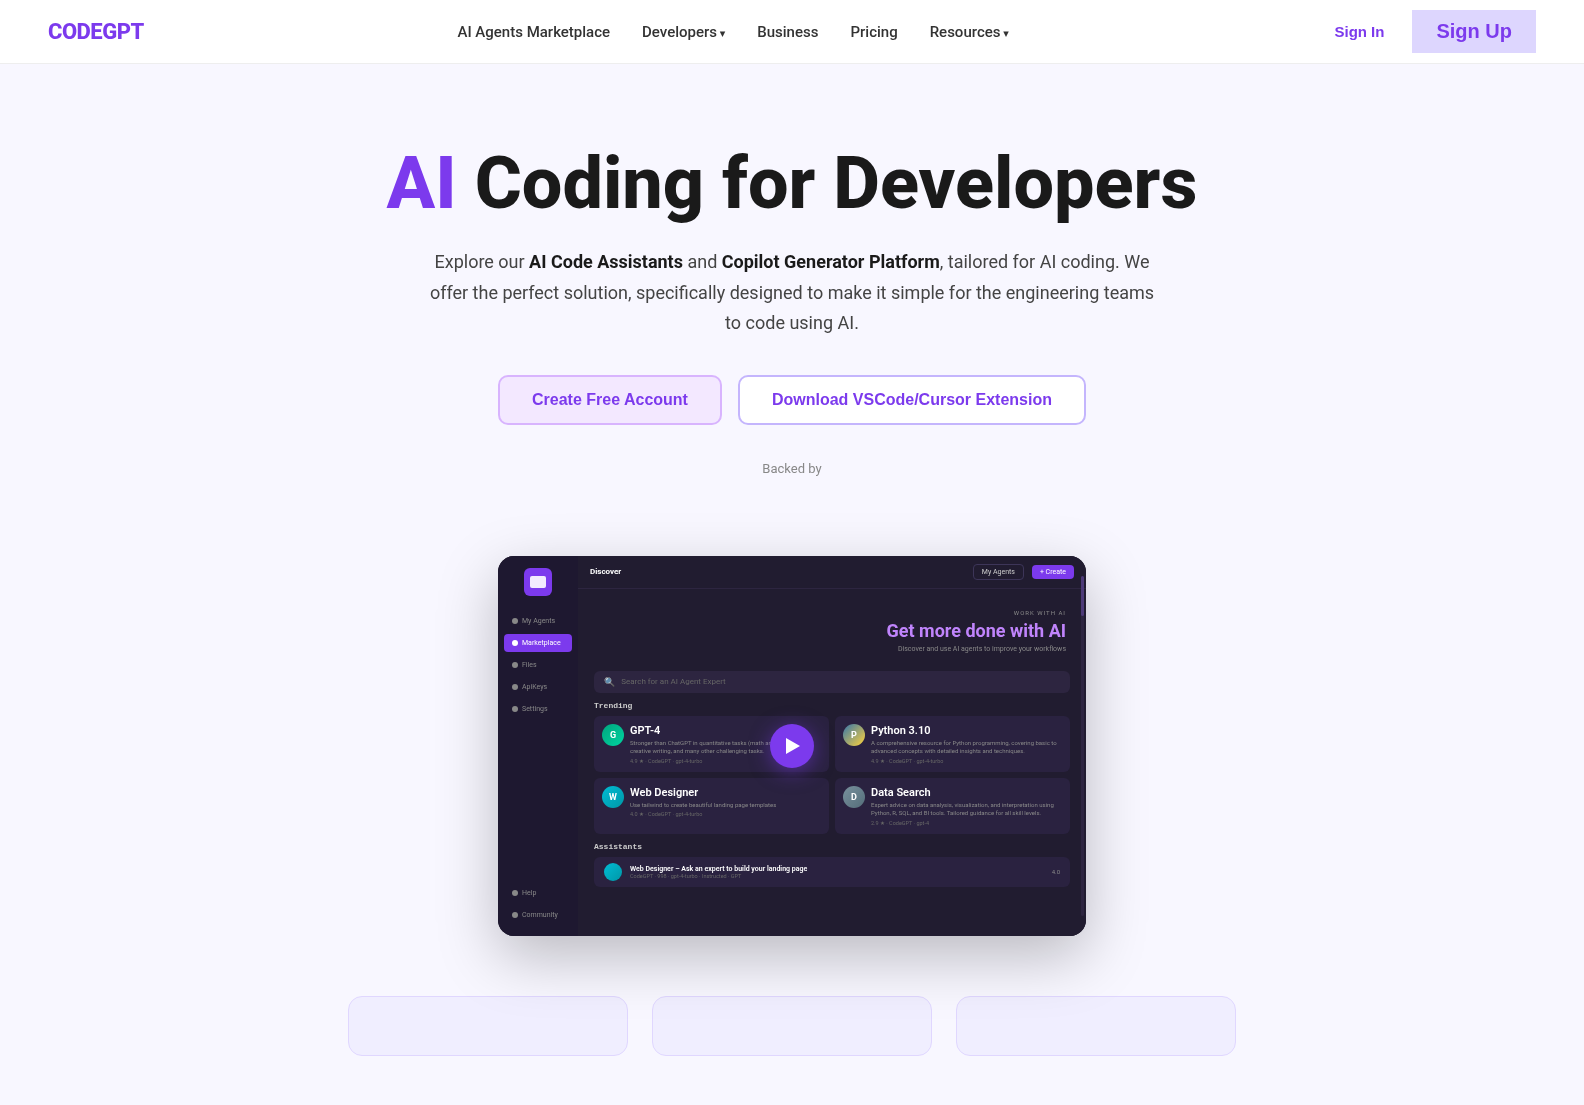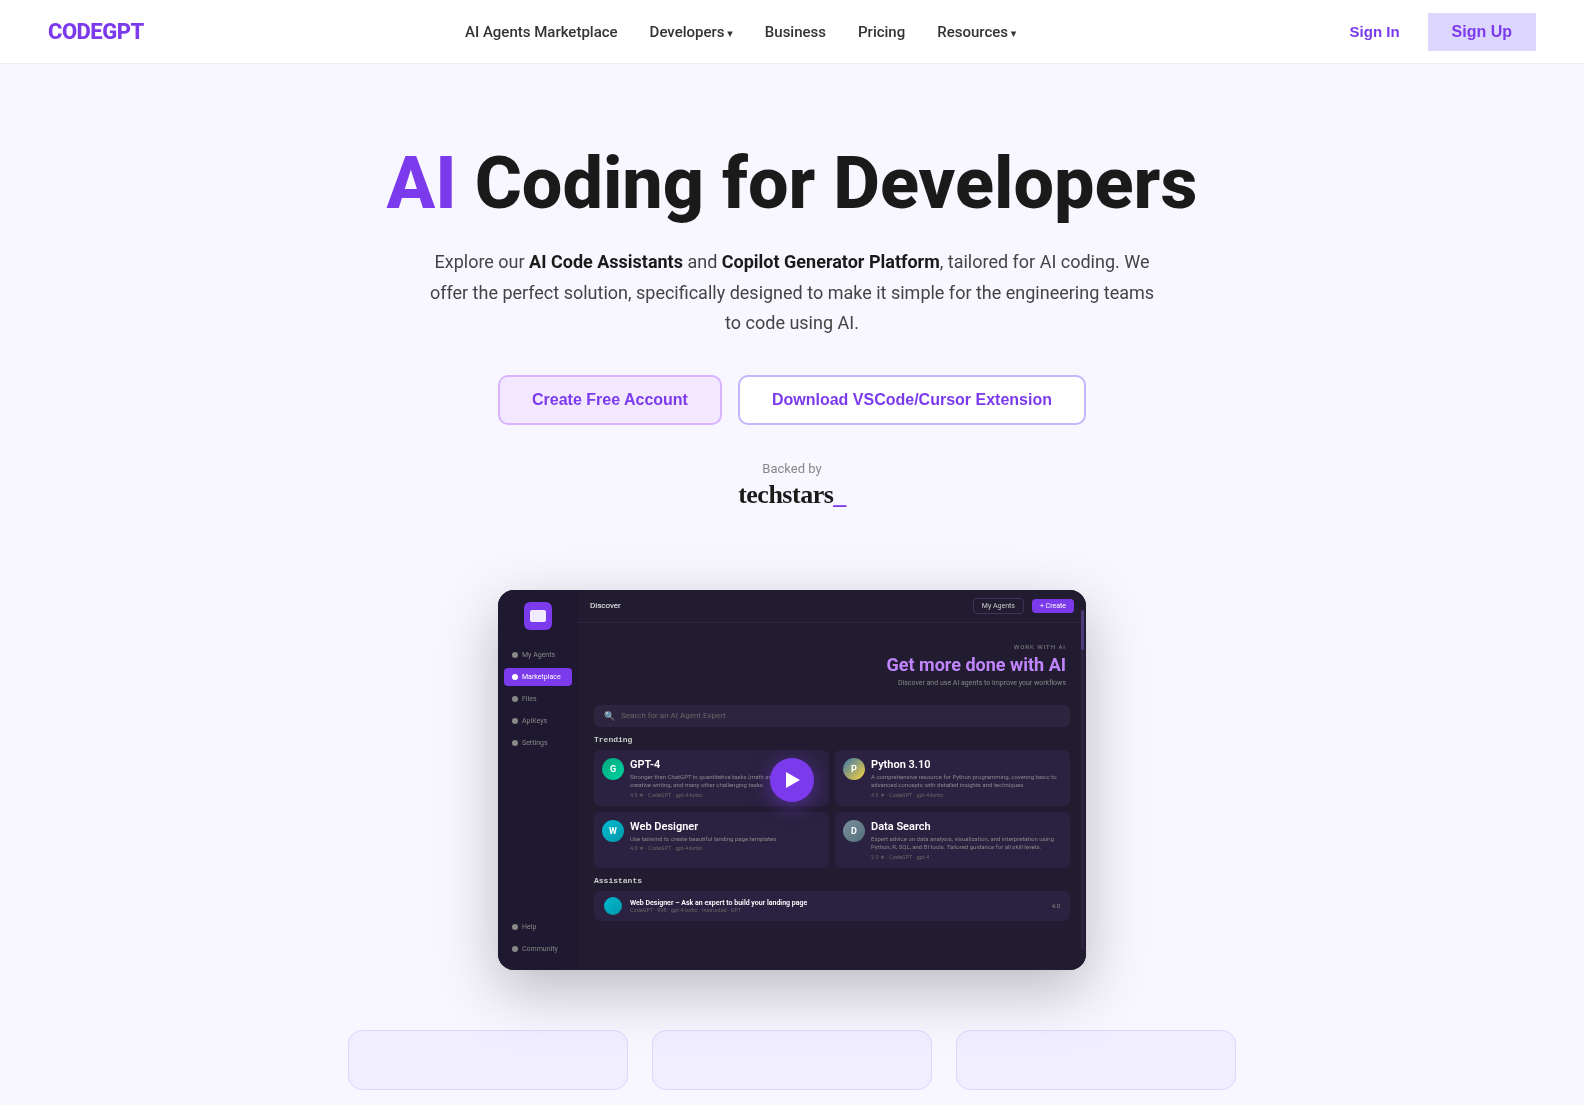--- a/index.html
+++ b/index.html
@@ -75,21 +75,21 @@
       cursor: pointer;
       padding: 8px 12px;
     }
 
     .btn-signup {
       background: #ddd6fe;
       color: #7c3aed;
       border: none;
       border-radius: 0;
       padding: 10px 24px;
-      font-size: 16px;
+      font-size: 20px;
       font-weight: 600;
       cursor: pointer;
     }
 
     
     .hero {
       text-align: center;
       padding: 80px 20px 40px;
     }
 
@@ -281,21 +281,21 @@
       gap: 8px;
     }
 
     .topbar-label {
       font-size: 8px;
       color: #aaa;
     }
 
     .topbar-label.active {
       color: #fff;
-      font-weight: 400;
+      font-weight: 700;
     }
 
     .app-topbar-right {
       display: flex;
       align-items: center;
       gap: 8px;
     }
 
     .topbar-agents-btn {
       font-size: 7px;
@@ -576,21 +576,20 @@
     Explore our <strong>AI Code Assistants</strong> and <strong>Copilot Generator Platform</strong>, tailored for AI coding. We offer the perfect solution, specifically designed to make it simple for the engineering teams to code using AI.
   </p>
 
   <div class="hero-buttons">
     <button class="btn-create">Create Free Account</button>
     <button class="btn-download">Download VSCode/Cursor Extension</button>
   </div>
 
   <div class="backed-by">
     <div class="backed-label">Backed by</div>
-    <div class="techstars-logo">techstars</div>
   </div>
 </section>
 
 <div class="app-screenshot-wrapper">
   <div class="app-screenshot">
     <div class="app-inner">
 
       <div class="app-sidebar">
         <div class="sidebar-logo">
           <div class="sidebar-logo-inner"></div>

